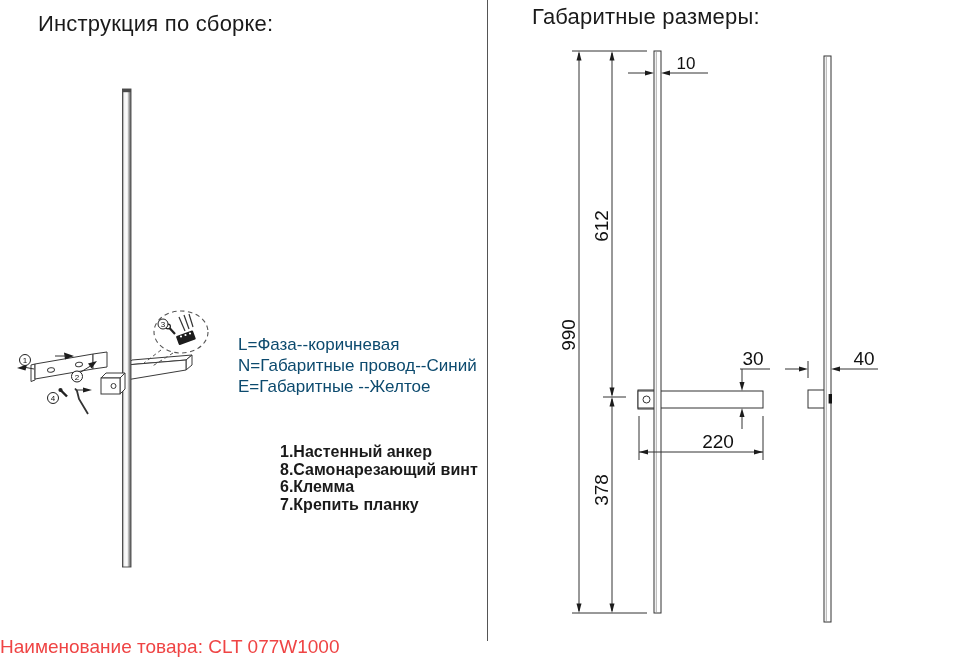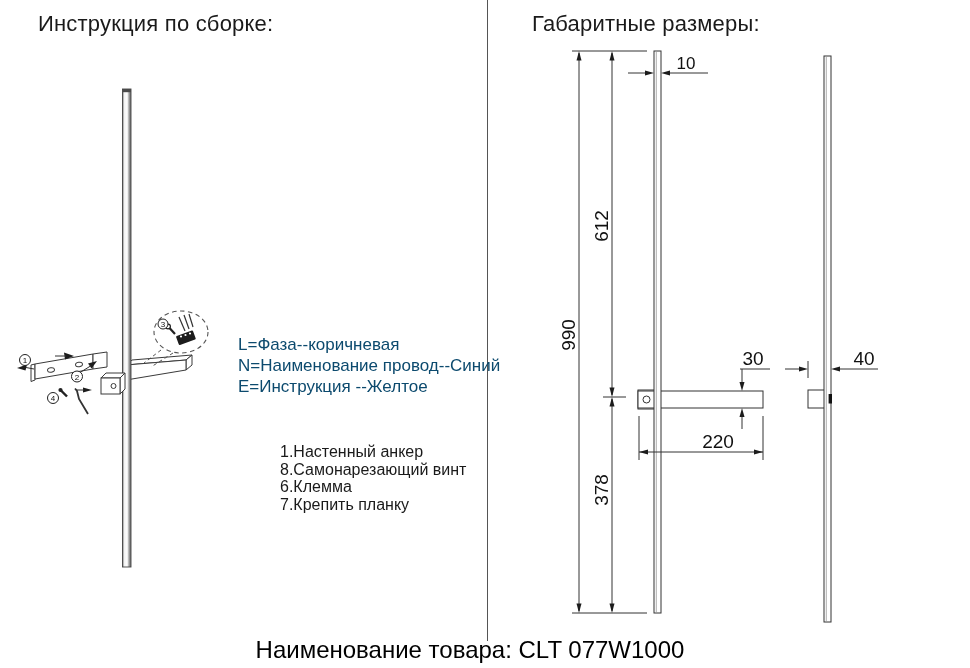--- a/index.html
+++ b/index.html
@@ -2,30 +2,30 @@
 <html><head>
 <meta charset="utf-8">
 <style>
   html,body{margin:0;padding:0;background:#fff;}
   .page{
     position:relative;width:970px;height:668px;background:#ffffff;
     font-family:"Liberation Sans",sans-serif;color:#111;overflow:hidden;
   }
   .hdr{position:absolute;font-size:22px;color:#1a1a1a;white-space:nowrap;letter-spacing:.2px;}
   #hdr-left{left:38px;top:11px;}
-  #hdr-right{left:532px;top:11px;}
+  #hdr-right{left:532px;top:4px;}
   .divider{position:absolute;left:487px;top:0;width:1px;height:641px;background:#555;}
   .wiring{position:absolute;left:238px;top:334px;font-size:17px;line-height:21px;color:#0c4a6e;white-space:nowrap;}
-  .parts{position:absolute;left:280px;top:443px;font-size:16px;line-height:17.5px;color:#1a1a1a;white-space:nowrap;}
+  .parts{position:absolute;left:280px;top:443px;font-size:16px;line-height:17.5px;color:#1a1a1a;white-space:nowrap;font-weight:bold;}
   svg{position:absolute;top:0;left:0;}
   svg text{font-family:"Liberation Sans",sans-serif;fill:#111;}
   .dimtxt{font-size:19px;}
   .dimtxt-sm{font-size:17px;}
   .callout-num{font-size:8px;}
-  .footer{position:absolute;left:0;top:636px;width:940px;text-align:center;font-size:24px;color:#000000;white-space:nowrap;}
+  .footer{position:absolute;left:0;top:636px;width:940px;font-size:19px;color:#ef4444;white-space:nowrap;}
 </style>
 </head>
 <body>
 
 <div class="page">
 
   <div class="hdr" id="hdr-left">Инструкция по сборке:</div>
   <div class="hdr" id="hdr-right">Габаритные размеры:</div>
   <div class="divider"></div>
 
@@ -124,22 +124,22 @@
       </g>
       <g>
         <circle cx="53" cy="398" r="5.5" fill="#fff" stroke="#222" stroke-width="1"></circle>
         <text class="callout-num" x="53" y="401" text-anchor="middle">4</text>
       </g>
     </g>
   </svg>
 
   <div class="wiring">
     <div>L=Фаза--коричневая</div>
-    <div>N=Наименование провод--Синий</div>
-    <div>E=Инструкция --Желтое</div>
+    <div>N=Габаритные провод--Синий</div>
+    <div>E=Габаритные --Желтое</div>
   </div>
 
   <div class="parts">
     <div>1.Настенный анкер</div>
     <div>8.Самонарезающий винт</div>
     <div>6.Клемма</div>
     <div>7.Крепить планку</div>
   </div>
 
   <svg width="483" height="640" viewBox="487 0 483 640" style="left:487px">

